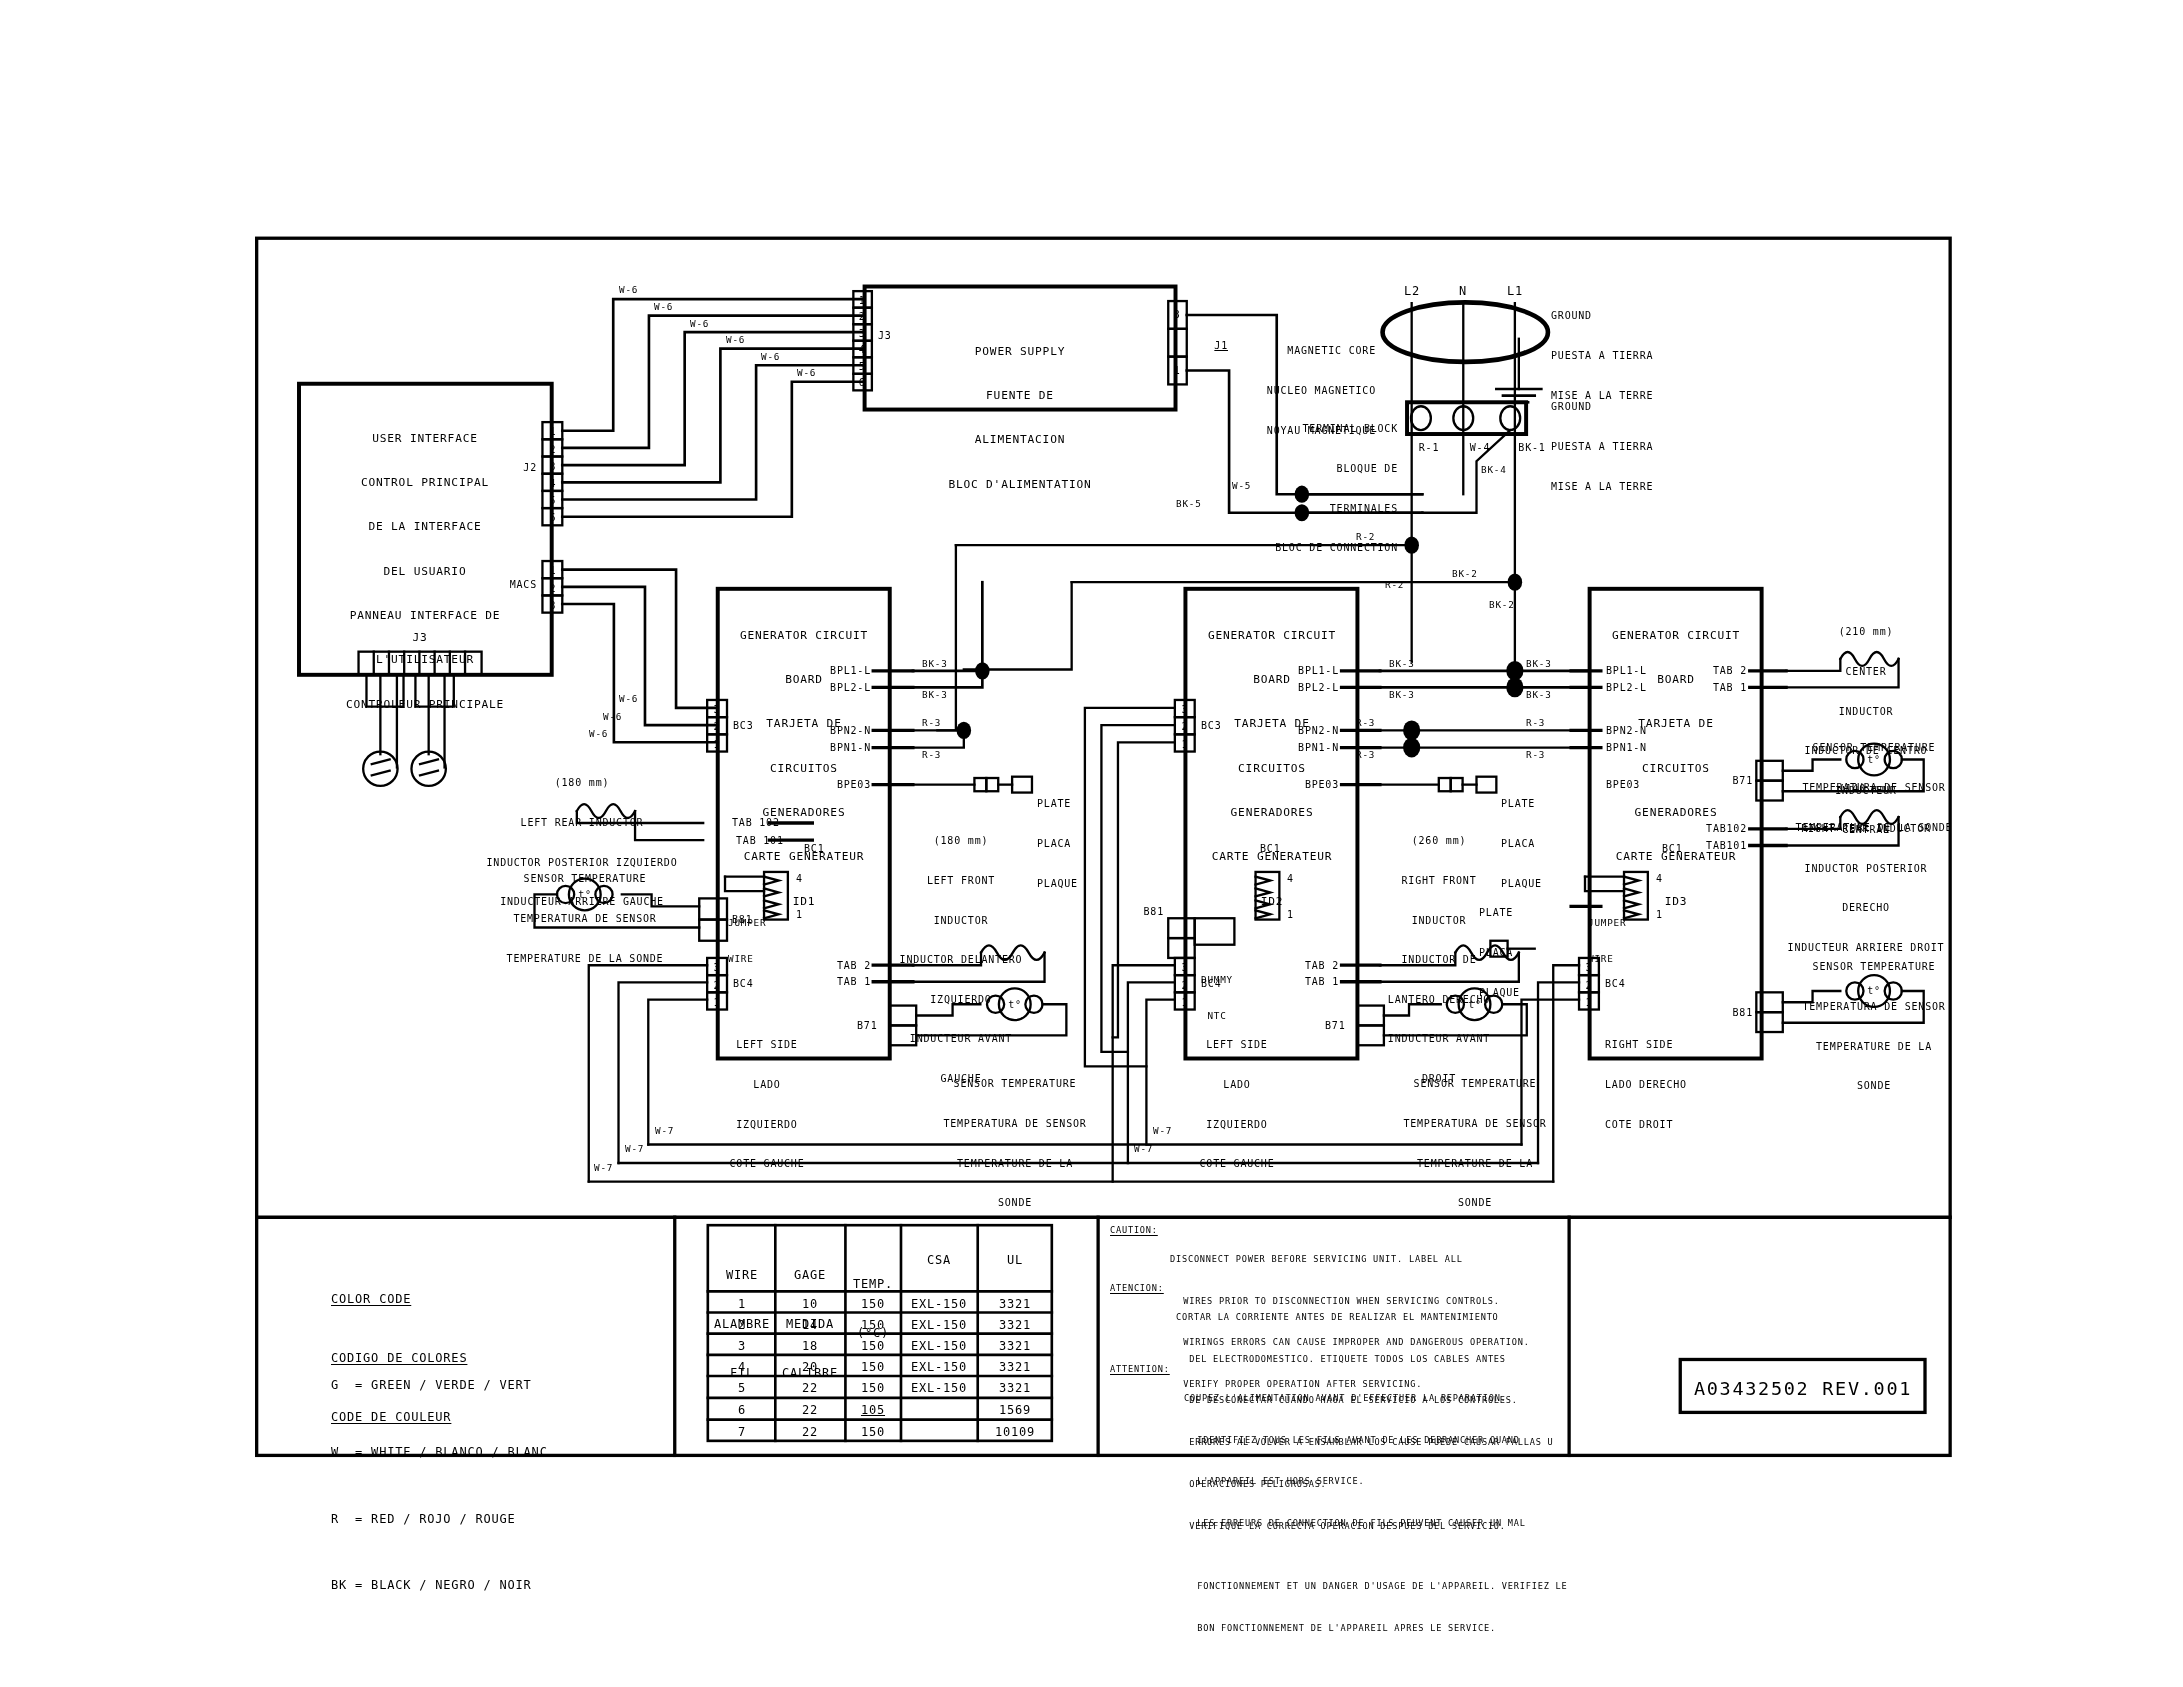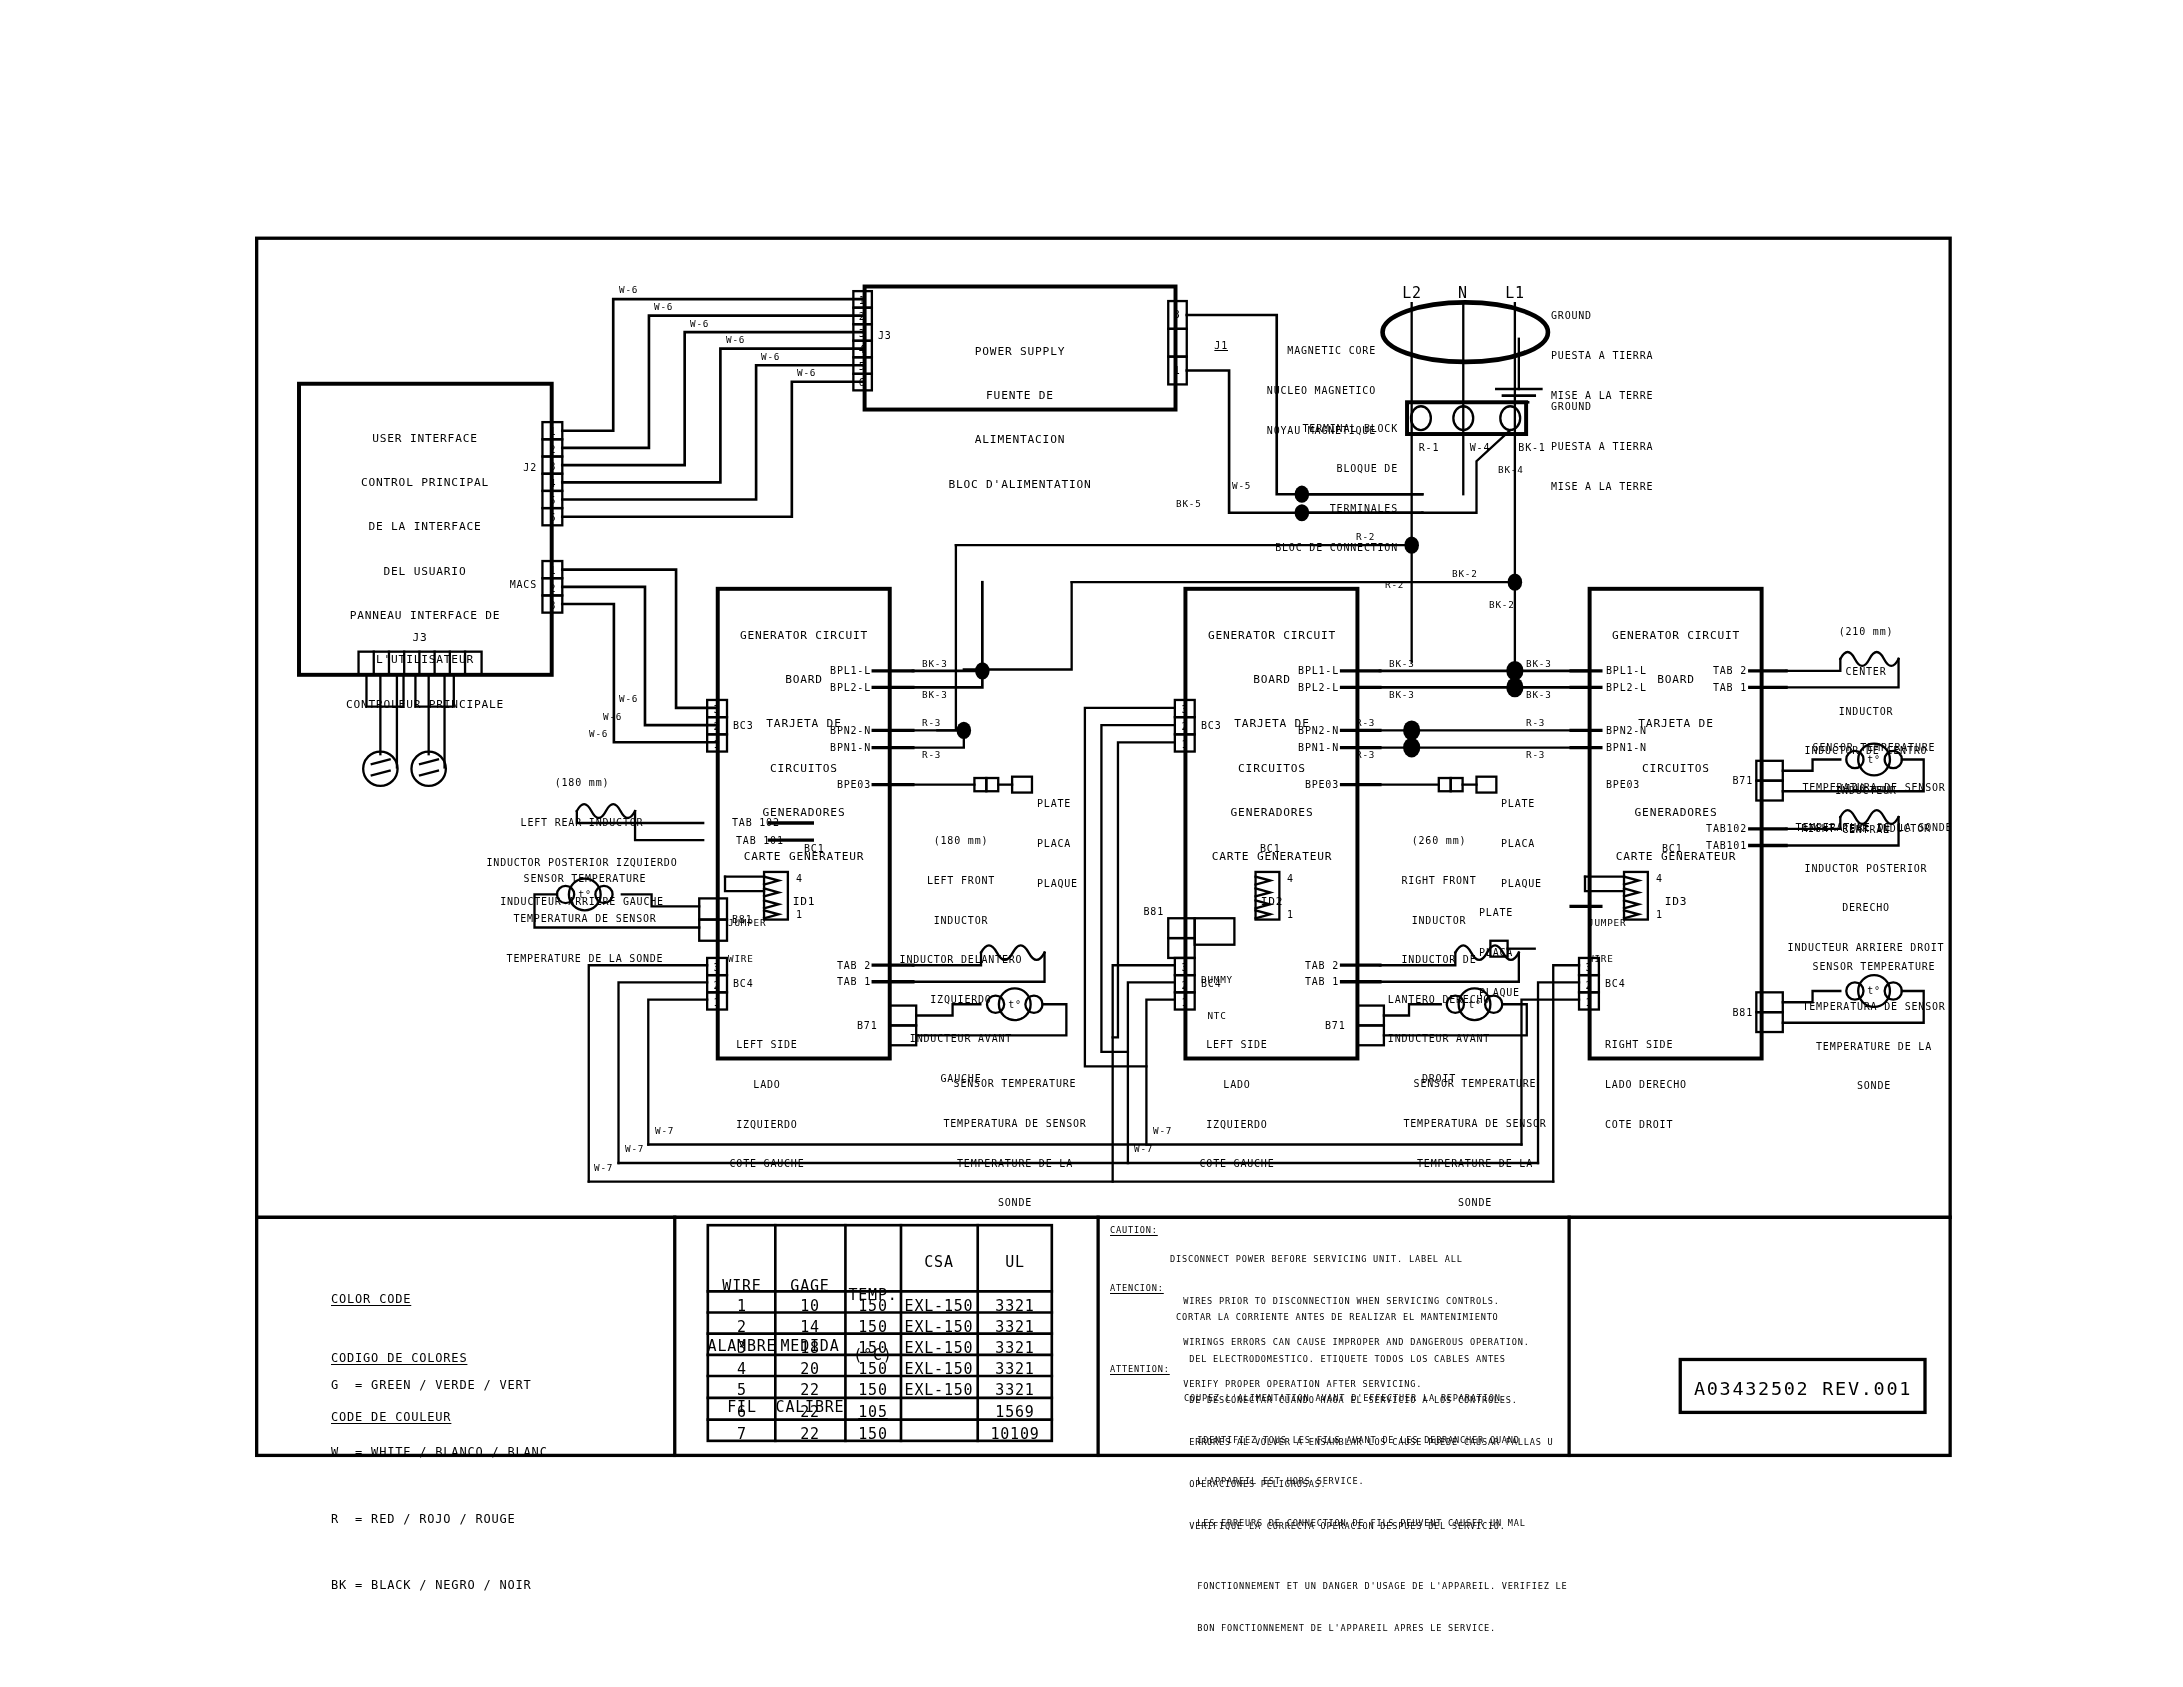--- a/index.html
+++ b/index.html
@@ -6,21 +6,21 @@
   body{width:2183px;height:1687px;font-family:"DejaVu Sans Mono","Liberation Mono",monospace;color:#000;}
   #sheet{position:relative;width:2183px;height:1687px;overflow:hidden;}
   svg{position:absolute;left:0;top:0;}
   .t{position:absolute;white-space:pre;font-family:"DejaVu Sans Mono","Liberation Mono",monospace;color:#000;letter-spacing:0.8px;line-height:1.32;}
   .c{text-align:center;transform:translateX(-50%);}
   .r{text-align:right;transform:translateX(-100%);}
   .ul{text-decoration:underline;text-underline-offset:2px;}
   .f13{font-size:8.6px;}
   .f14{font-size:9.3px;}
   .f15{font-size:10px;}
-  .f16{font-size:15px;}
+  .f16{font-size:12px;}
   .f17{font-size:11.2px;}
   .f18{font-size:12px;}
   .f28{font-size:18.5px;letter-spacing:1.7px;}
   .num{font-size:10px;text-align:center;}
 </style>
 </head>
 <body>
 
 <div id="sheet">
 
@@ -502,21 +502,21 @@
   <div>TERMINAL BLOCK</div>
   <div>BLOQUE DE</div>
   <div>TERMINALES</div>
   <div>BLOC DE CONNECTION</div>
 </div>
 <div class="t f15 c" style="left:1429px;top:441px;">R-1</div>
 <div class="t f15 c" style="left:1480px;top:441px;">W-4</div>
 <div class="t f15 c" style="left:1532px;top:441px;">BK-1</div>
 <div class="t f14" style="left:1232px;top:480px;">W-5</div>
 <div class="t f14" style="left:1176px;top:498px;">BK-5</div>
-<div class="t f14" style="left:1481px;top:464px;margin-left:17px;">BK-4</div>
+<div class="t f14" style="left:1481px;top:464px;">BK-4</div>
 <div class="t f14" style="left:1356px;top:531px;">R-2</div>
 <div class="t f14" style="left:1452px;top:568px;">BK-2</div>
 <div class="t f14" style="left:1385px;top:579px;">R-2</div>
 <div class="t f14" style="left:1489px;top:599px;">BK-2</div>
 
 <div class="t f17 c" style="left:804px;top:599px;">
   <div>GENERATOR CIRCUIT</div>
   <div>BOARD</div>
   <div>TARJETA DE</div>
   <div>CIRCUITOS</div>

